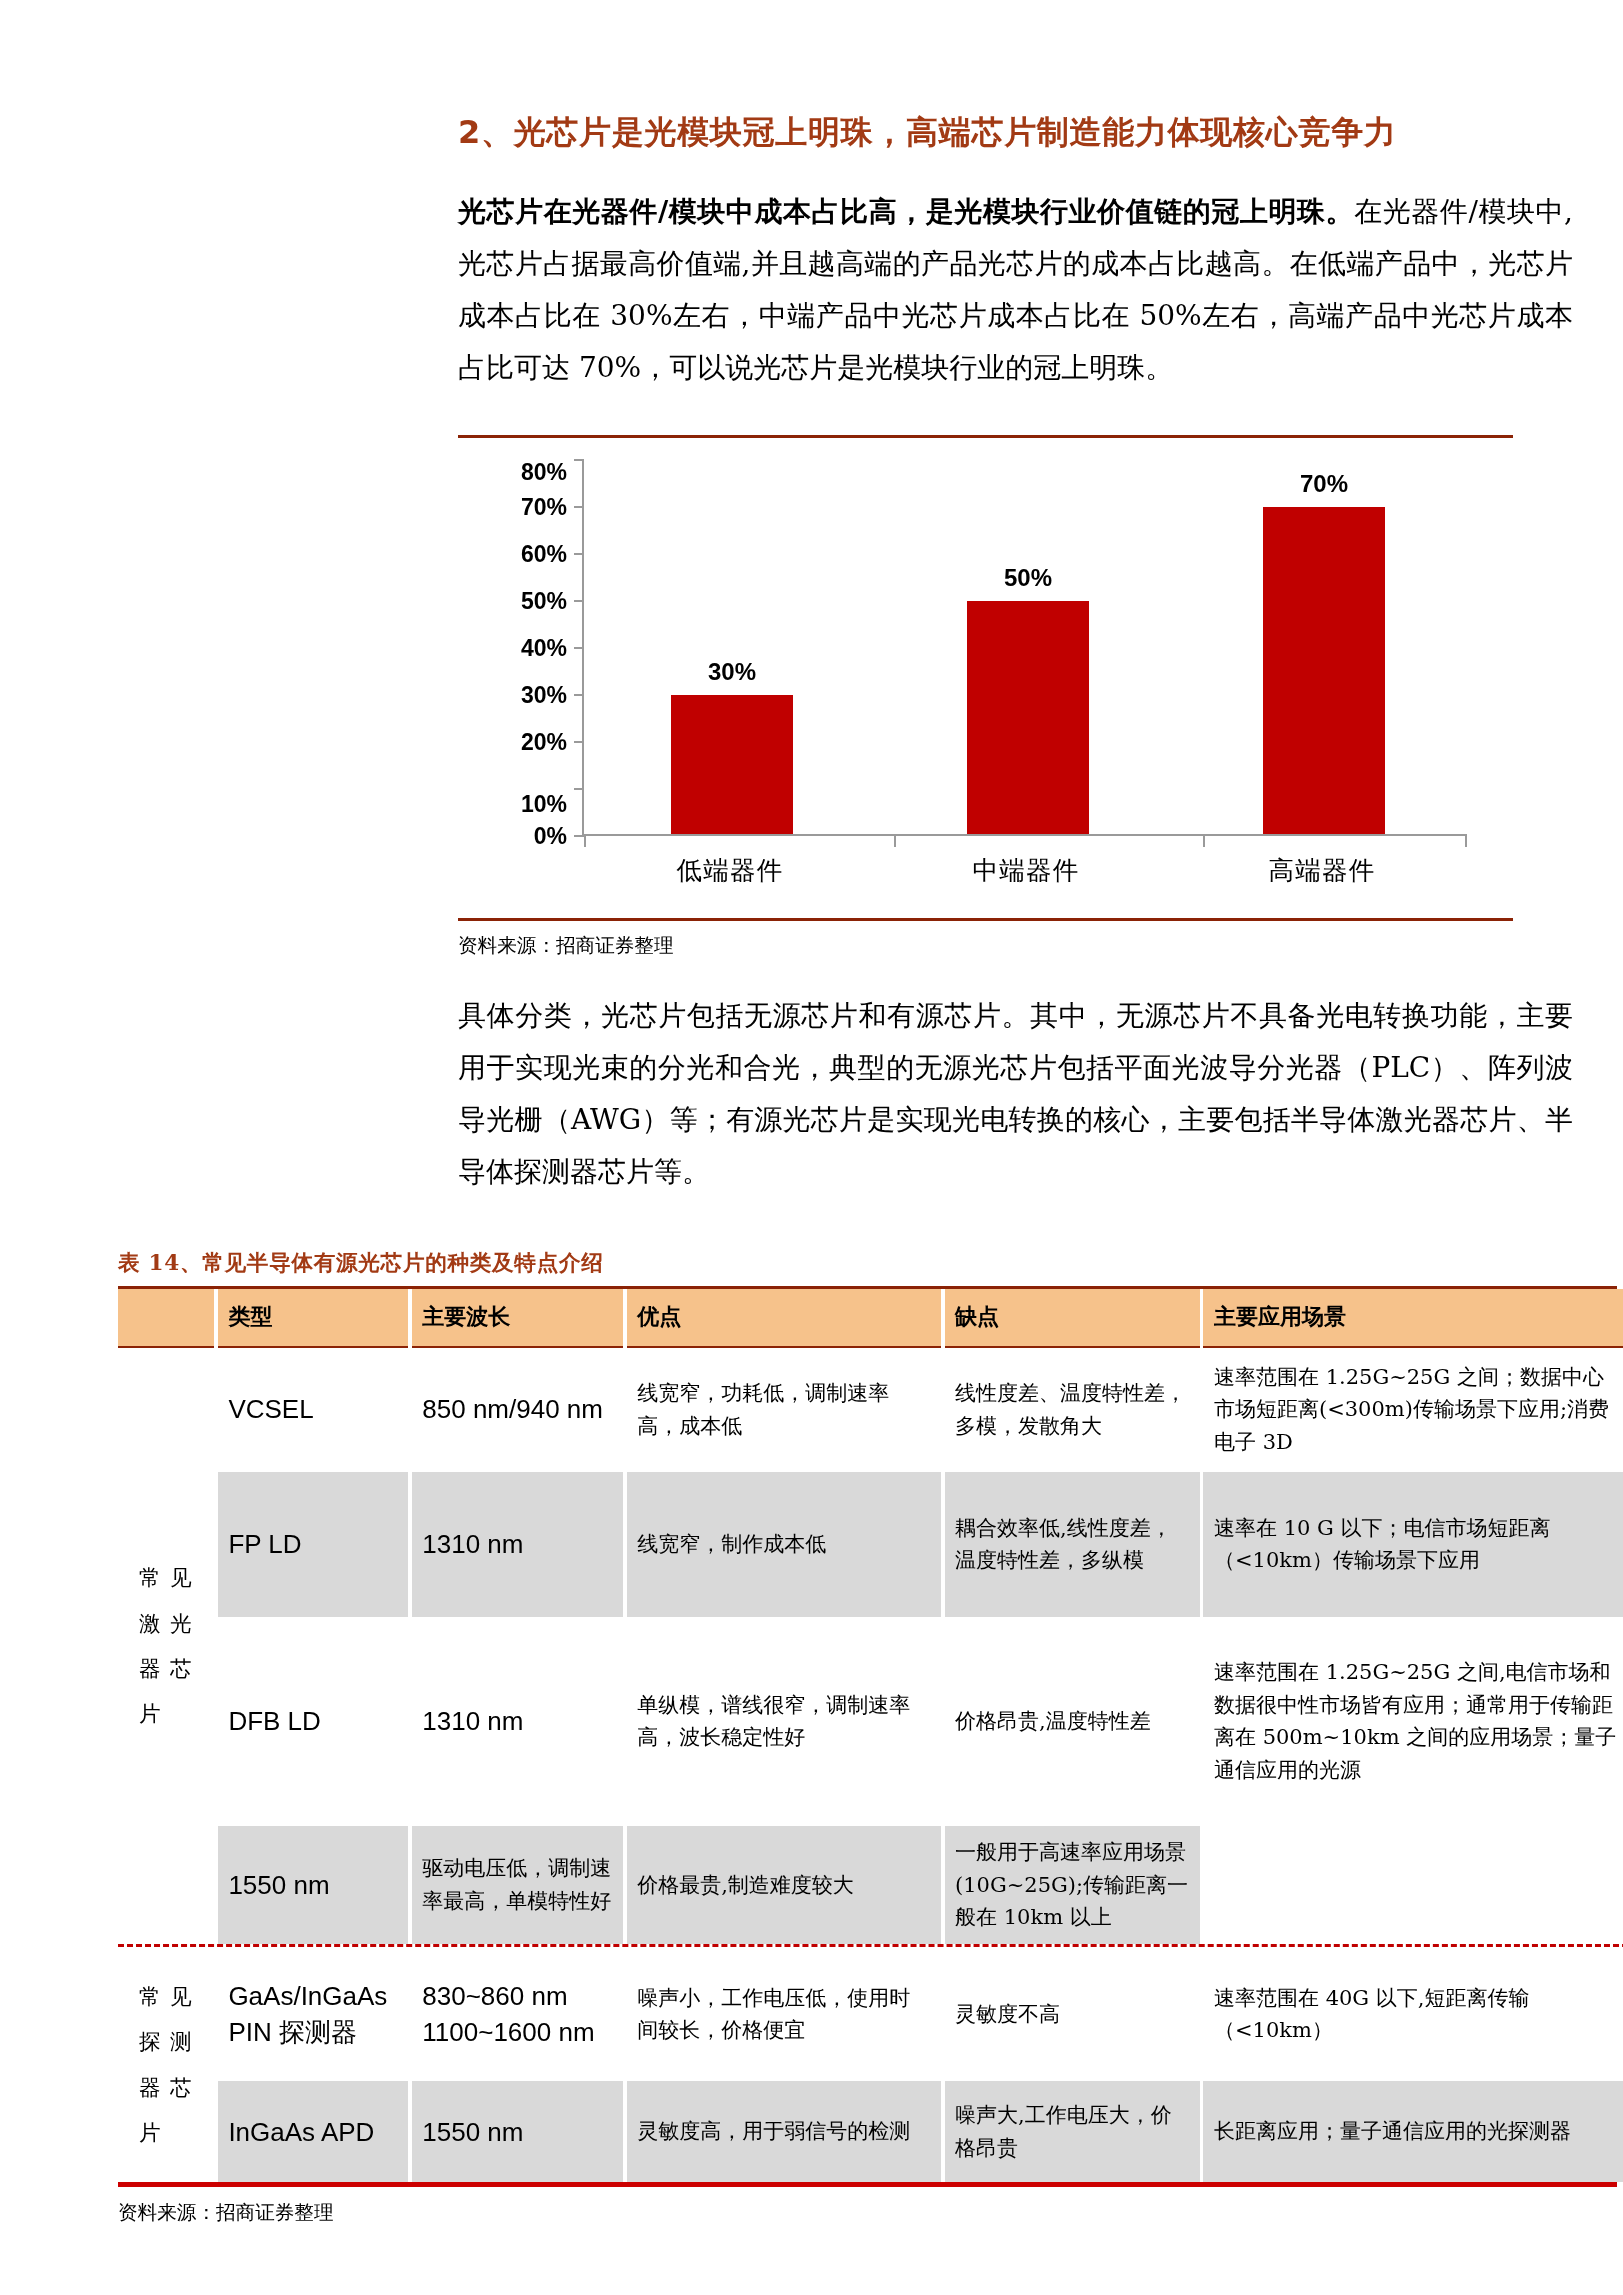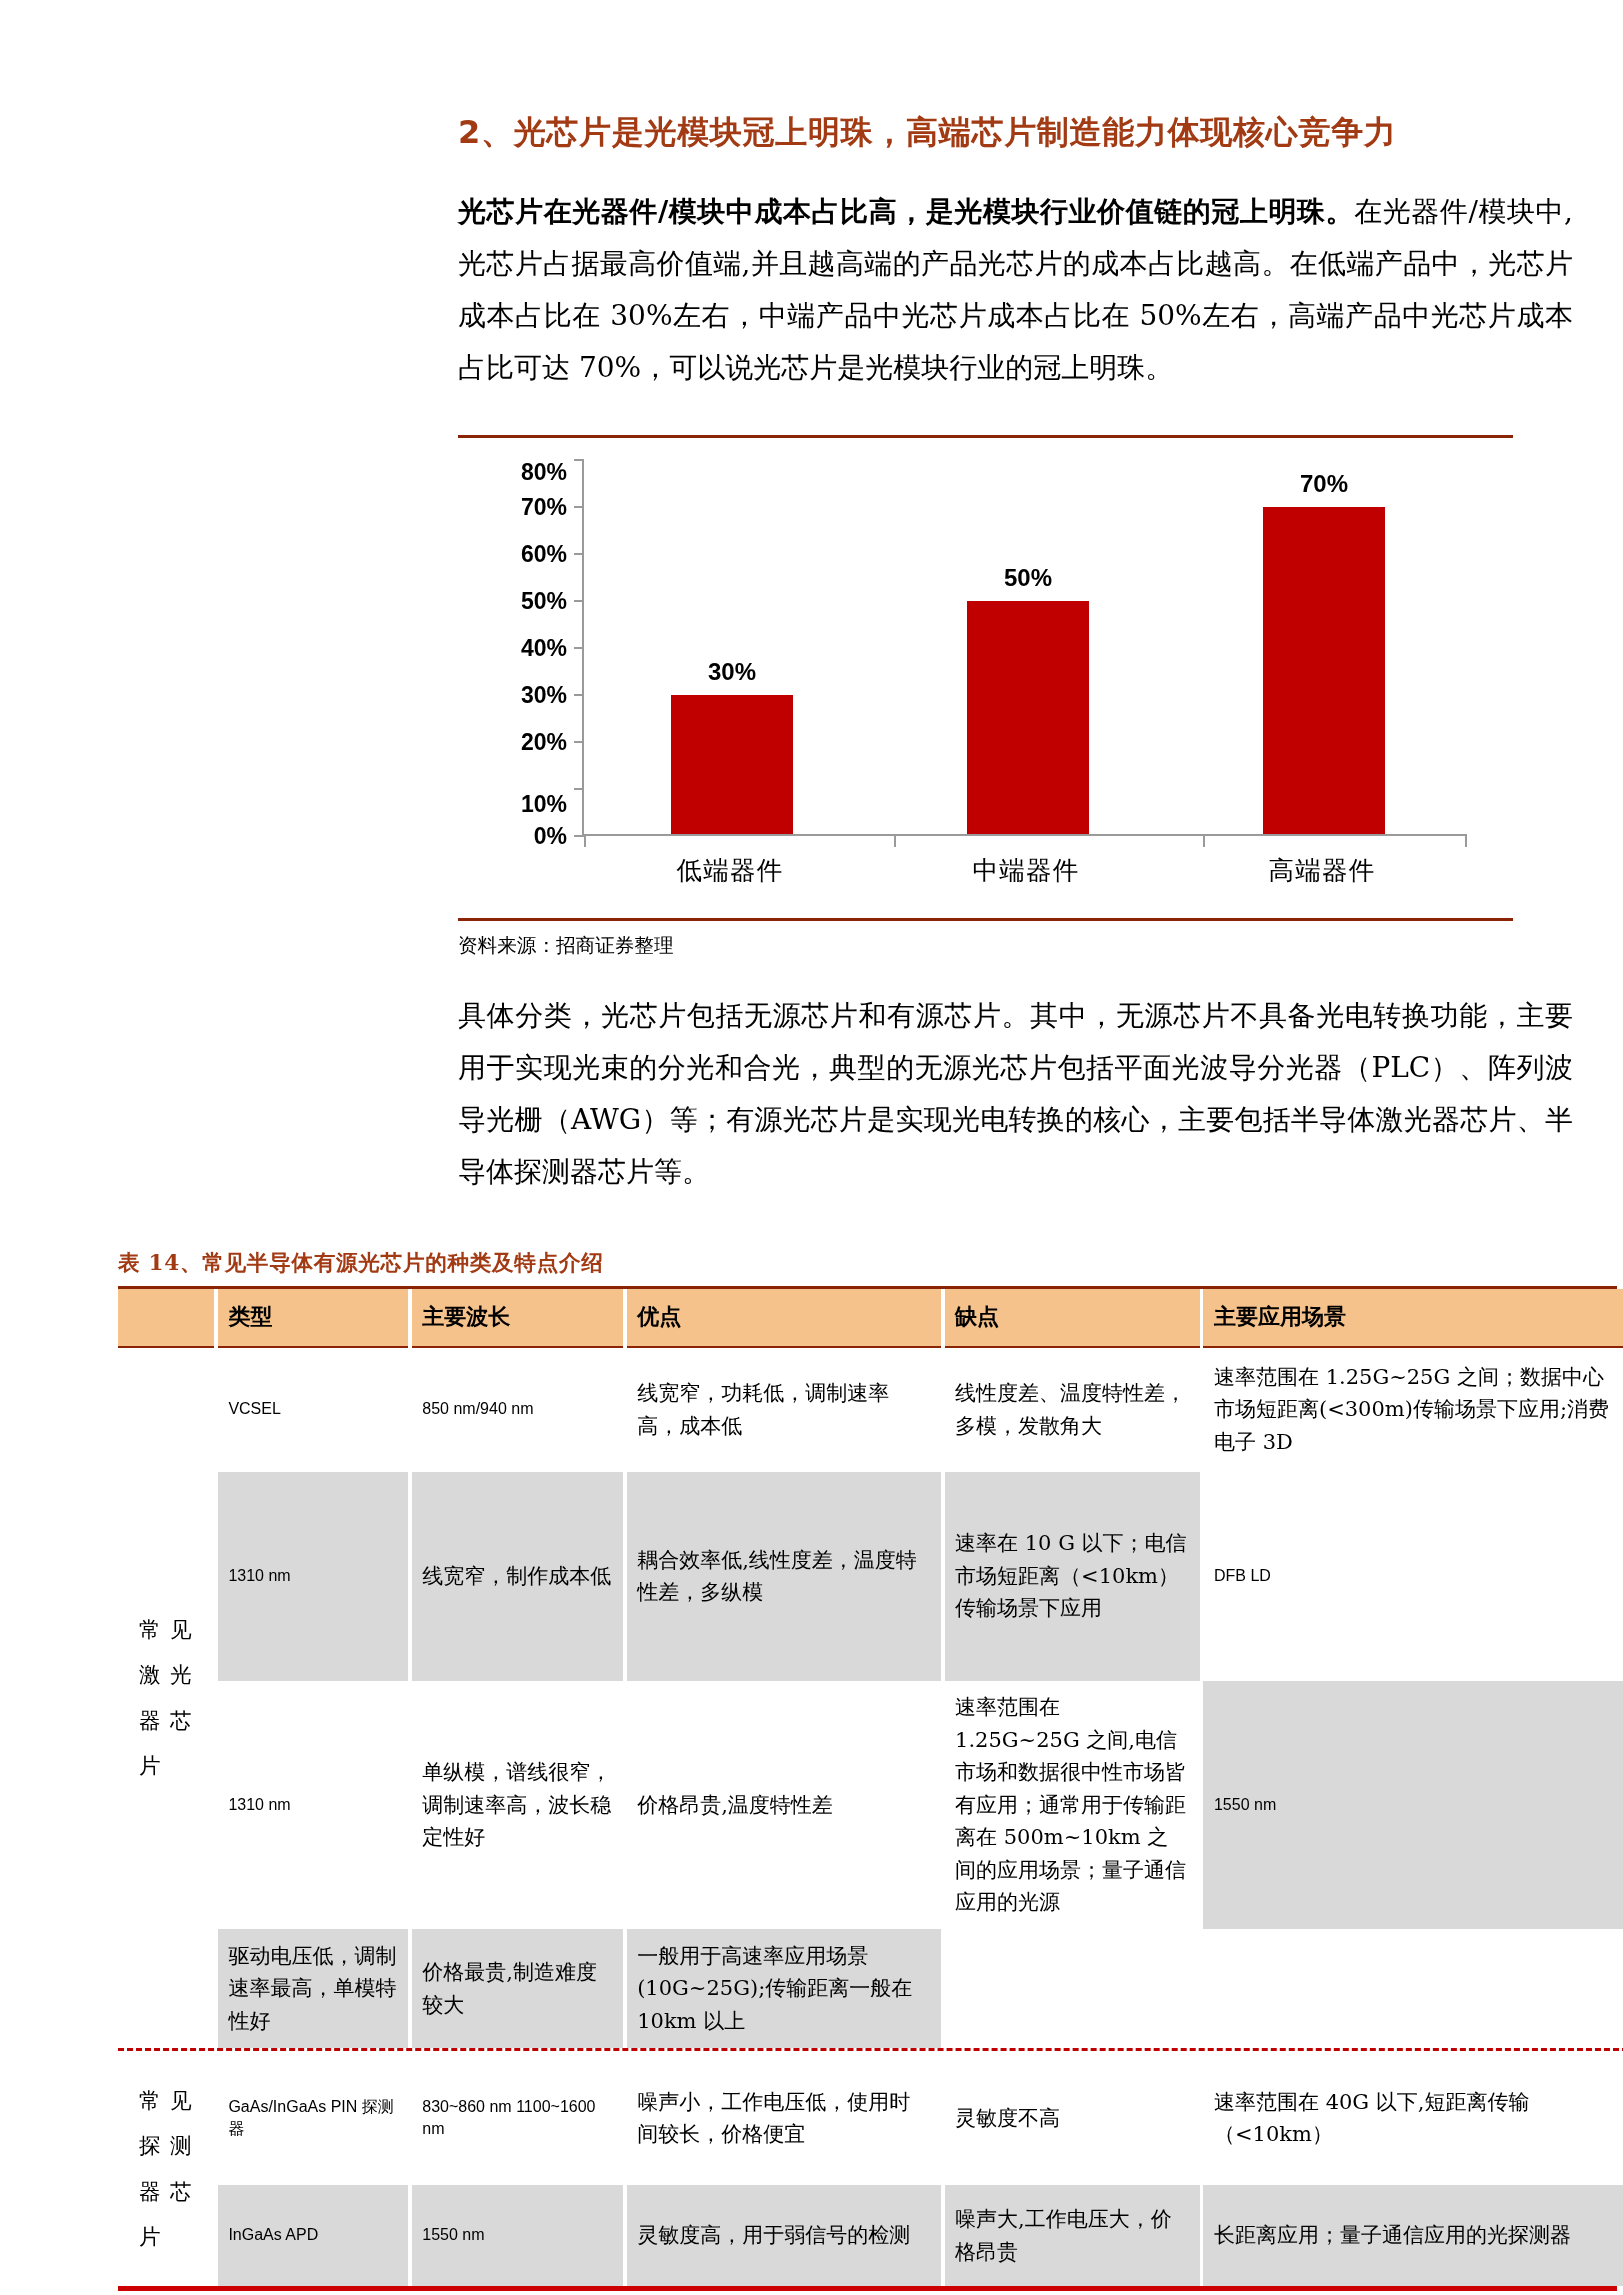--- a/index.html
+++ b/index.html
@@ -77,21 +77,21 @@
     font-size:21px;line-height:1.55;
   }
   .th{
     background:var(--hdr-bg);font-weight:bold;font-size:22px;
     padding:9.2px 10.5px 13px 10.5px;border-bottom:2.6px solid var(--maroon);
     display:flex;align-items:center;
   }
   .td{
     padding:10.5px 10.5px;display:flex;align-items:center;text-align:left;
   }
-  .td.lat{font-family:"Liberation Sans","DejaVu Sans",sans-serif;font-size:16px;line-height:1.4;}
+  .td.lat{font-family:"Liberation Sans","DejaVu Sans",sans-serif;font-size:26px;line-height:1.4;}
   .td.shade{background:var(--row-gray);}
   .group-cell{
     background:#fff;display:flex;align-items:center;justify-content:center;
     white-space:pre-line;text-align:justify;font-size:21.6px;line-height:2.1;letter-spacing:1.3px;
     padding:6.5px 5.2px;
   }
   .group-divider{
     grid-column:1 / -1;border-top:3.3px dashed var(--bar);height:0;
   }
   .tbl-source{margin:11.8px 0 0 118px;font-size:19.6px;}
@@ -167,20 +167,21 @@
       <div class="th">主要应用场景</div>
       <div class="group-cell" style="grid-row: span 4;">常 见
 激 光
 器 芯
 片</div>
       <div class="td lat" style="min-height: 124px;">VCSEL</div>
       <div class="td lat" style="min-height: 124px;">850 nm/940 nm</div>
       <div class="td" style="min-height: 124px;">线宽窄，功耗低，调制速率高，成本低</div>
       <div class="td" style="min-height: 124px;">线性度差、温度特性差，多模，发散角大</div>
       <div class="td" style="min-height: 124px;">速率范围在 1.25G~25G 之间；数据中心市场短距离(&lt;300m)传输场景下应用;消费电子 3D</div>
+      <div class="td lat shade" style="min-height: 145px;">FP LD</div>
       <div class="td lat shade" style="min-height: 145px;">1310 nm</div>
       <div class="td shade" style="min-height: 145px;">线宽窄，制作成本低</div>
       <div class="td shade" style="min-height: 145px;">耦合效率低,线性度差，温度特性差，多纵模</div>
       <div class="td shade" style="min-height: 145px;">速率在 10 G 以下；电信市场短距离（&lt;10km）传输场景下应用</div>
       <div class="td lat" style="min-height: 209px;">DFB LD</div>
       <div class="td lat" style="min-height: 209px;">1310 nm</div>
       <div class="td" style="min-height: 209px;">单纵模，谱线很窄，调制速率高，波长稳定性好</div>
       <div class="td" style="min-height: 209px;">价格昂贵,温度特性差</div>
       <div class="td" style="min-height: 209px;">速率范围在 1.25G~25G 之间,电信市场和数据很中性市场皆有应用；通常用于传输距离在 500m~10km 之间的应用场景；量子通信应用的光源</div>
       <div class="td lat shade" style="min-height: 105px;">1550 nm</div>

